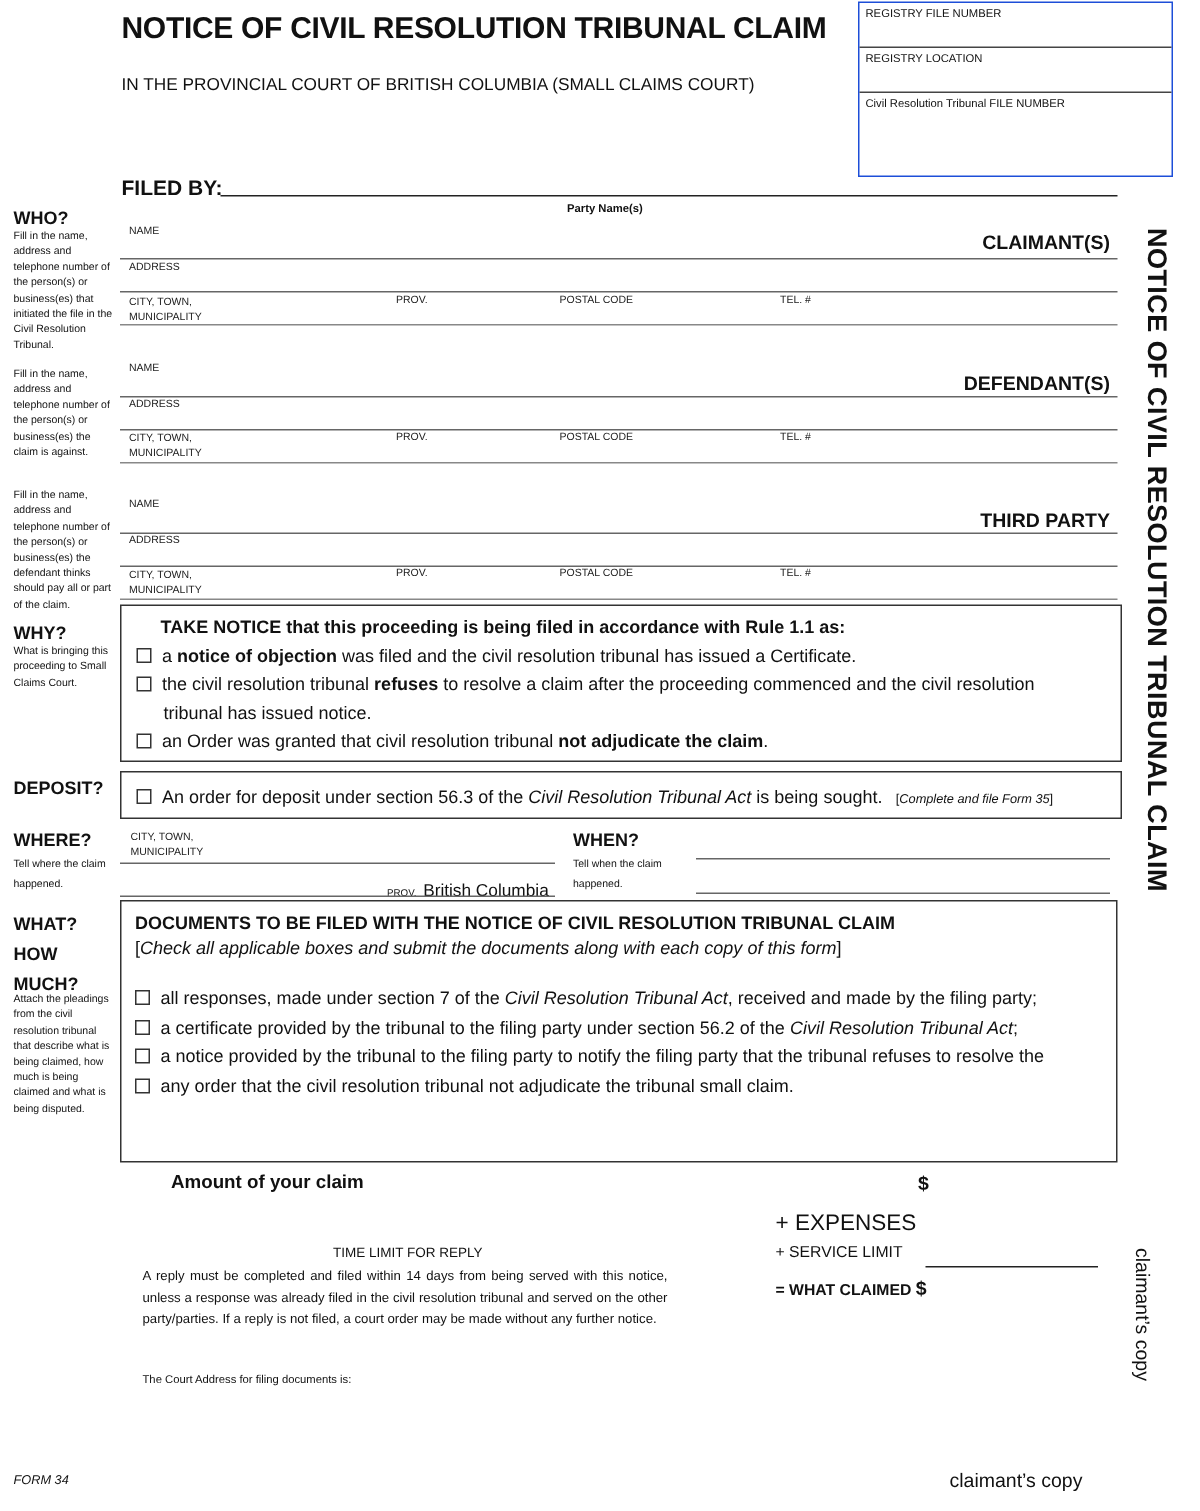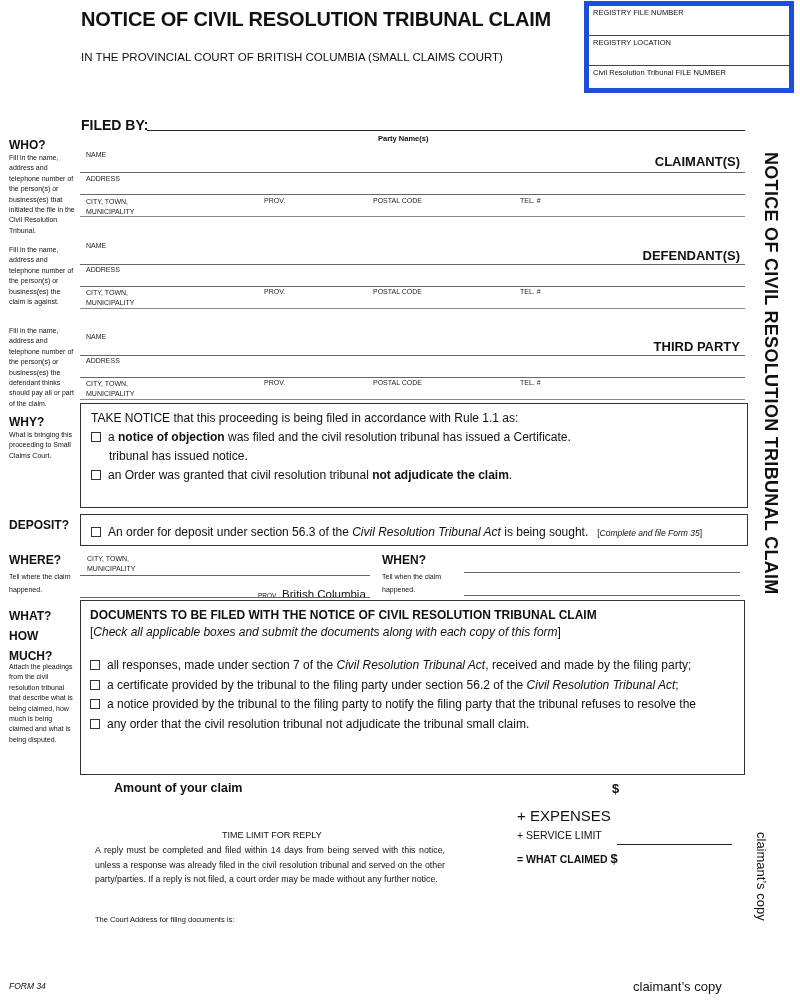--- a/index.html
+++ b/index.html
@@ -1,21 +1,21 @@
 <!DOCTYPE html>
 <html><head>
 <meta charset="utf-8">
 <style>
   * { box-sizing: border-box; margin: 0; padding: 0; }
   html, body { width: 800px; height: 1007px; background: #ffffff; overflow: hidden; }
   body { position: relative; font-family: "Liberation Sans", sans-serif; color: #111; }
   .abs { position: absolute; }
   .title { left: 81px; top: 8px; font-size: 20px; font-weight: bold; letter-spacing: -0.2px; white-space: nowrap; }
   .subtitle { left: 81px; top: 51px; font-size: 11.5px; white-space: nowrap; }
-  .reg-box { left: 572px; top: 1px; width: 210px; height: 92px; border: 5px solid #1d4ed8; margin-left: 12px; }
+  .reg-box { left: 572px; top: 1px; width: 210px; height: 117px; border: 1px solid #1d4ed8; }
   .reg-cell { height: 30px; border-bottom: 1px solid #444; font-size: 7.5px; padding: 2px 4px; }
   .reg-cell:last-child { border-bottom: none; }
   .filed-by { left: 81px; top: 117px; font-size: 14px; font-weight: bold; }
   .filed-line { left: 147px; top: 130px; width: 598px; border-bottom: 1px solid #222; height: 1px; }
   .party-names { left: 378px; top: 134px; font-size: 7.5px; font-weight: bold; }
   .side-head { font-size: 12px; font-weight: bold; left: 9px; }
   .side-note { font-size: 7px; line-height: 10.4px; left: 9px; width: 68px; color: #111; }
   .fl { font-size: 7px; color: #222; }
   .rule { height: 0; border-bottom: 1.5px solid #666; }
   .rule-dot { height: 0; border-bottom: 1.5px solid #888; }
@@ -83,22 +83,23 @@
   <div class="abs fl" style="left:86px;top:379px;line-height:10px;"><span>CITY, TOWN,</span><br><span>MUNICIPALITY</span></div>
   <div class="abs fl" style="left:264px;top:379px;">PROV.</div>
   <div class="abs fl" style="left:373px;top:379px;">POSTAL CODE</div>
   <div class="abs fl" style="left:520px;top:379px;">TEL. #</div>
   <div class="abs rule-dot" style="left:80px;top:399px;width:665px;"></div>
 </div>
 
 <div class="abs side-head" style="top:415px;">WHY?</div>
 <div class="abs side-note" style="top:430px;">What is bringing this proceeding to Small Claims Court.</div>
 <div class="abs box" style="left:80px;top:403px;width:668px;height:105px;padding:5px 10px;">
-  <div class="why-line" style="font-weight:normal;">TAKE NOTICE that this proceeding is being filed in accordance with Rule 1.1 as:</div>
+  <div class="why-line" style="font-weight:bold;margin-left:16px;">TAKE NOTICE that this proceeding is being filed in accordance with Rule 1.1 as:</div>
   <div class="why-line"><span class="chk"></span><span>a </span><b>notice of objection</b><span> was filed and the civil resolution tribunal has issued a Certificate.</span></div>
+  <div class="why-line"><span class="chk"></span><span>the civil resolution tribunal </span><b>refuses</b><span> to resolve a claim after the proceeding commenced and the civil resolution</span></div>
   <div class="why-line" style="padding-left:18px;">tribunal has issued notice.</div>
   <div class="why-line"><span class="chk"></span><span>an Order was granted that civil resolution tribunal </span><b>not adjudicate the claim</b><span>.</span></div>
 </div>
 
 <div class="abs side-head" style="top:518px;">DEPOSIT?</div>
 <div class="abs box" style="left:80px;top:514px;width:668px;height:32px;padding:7px 10px;white-space:nowrap;">
   <span class="chk"></span><span style="font-size:12px;">An order for deposit under section 56.3 of the </span><i style="font-size:12px;">Civil Resolution Tribunal Act</i><span style="font-size:12px;"> is being sought.</span>&nbsp;&nbsp;<span class="small">[</span><i class="small">Complete and file Form 35</i><span class="small">]</span>
 </div>
 
 <div class="abs side-head" style="top:553px;">WHERE?</div>

